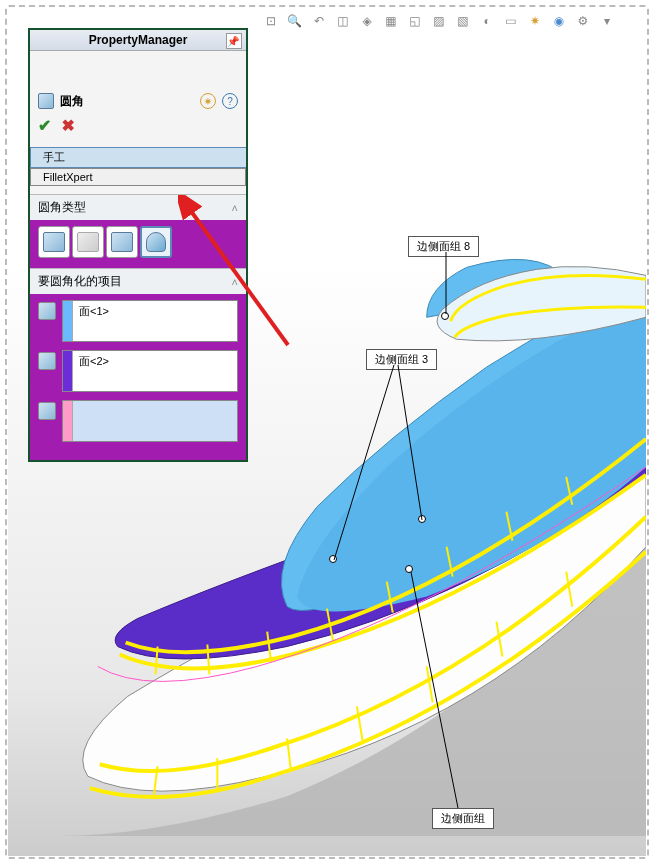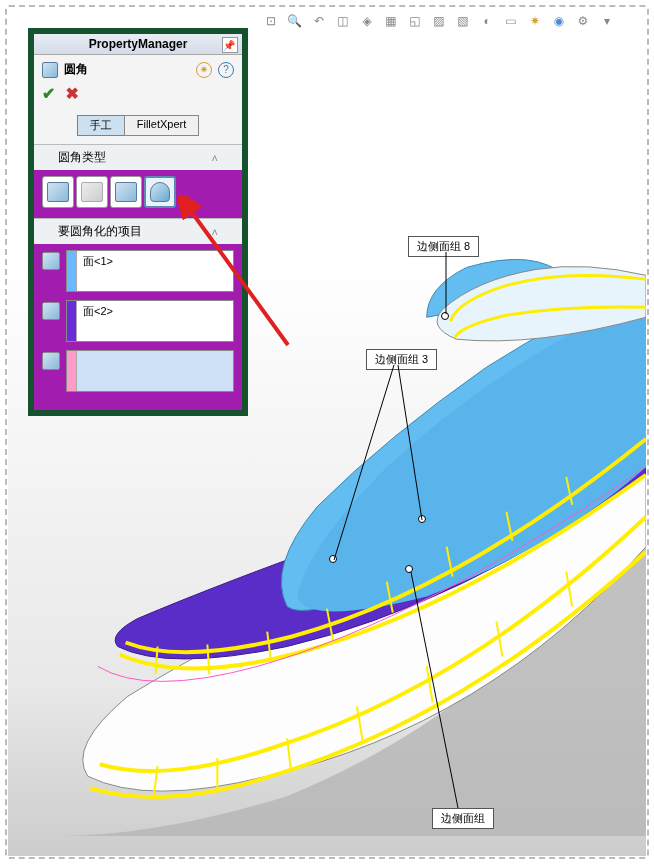--- a/index.html
+++ b/index.html
@@ -11,39 +11,39 @@
   
   .model { position: absolute; inset: 0; }
   .model svg { width: 100%; height: 100%; }
   
   .callout { position: absolute; background: #fff; border: 1px solid #555; padding: 2px 8px; font-size: 11px; white-space: nowrap; }
   .cdot { position: absolute; width: 8px; height: 8px; border: 1px solid #000; border-radius: 50%; background: #fff; }
   
   .toolbar { position: absolute; top: 10px; left: 260px; display: flex; gap: 2px; z-index: 80; }
   .tb-btn { width: 22px; height: 22px; display: flex; align-items: center; justify-content: center; border: 1px solid transparent; border-radius: 3px; color: #888; cursor: pointer; }
   
-  .panel { position: absolute; top: 28px; left: 28px; width: 220px; background: #f4f4f4; border: 6px solid #14532d; z-index: 100; }
+  .panel { position: absolute; top: 28px; left: 28px; width: 220px; background: #f4f4f4; border: 2px solid #14532d; z-index: 100; }
   .pm-header { background: linear-gradient(#e8edf3,#d4dce8); text-align: center; font-weight: bold; padding: 3px 0; position: relative; border-bottom: 1px solid #aaa; font-size: 12px; }
   .pm-pin { position: absolute; right: 4px; top: 3px; width: 16px; height: 16px; border: 1px solid #999; background: #fff; font-size: 10px; display: flex; align-items: center; justify-content: center; cursor: pointer; }
   
-  .feat-row { display: flex; align-items: center; padding: 6px 8px 2px 8px; gap: 6px; }
+  .feat-row { display: flex; align-items: flex-start; padding: 6px 8px 2px 8px; gap: 6px; margin-top: 36px; }
   .feat-row .spacer { flex: 1; }
   .help-ic { width: 16px; height: 16px; border-radius: 50%; border: 1px solid #3a7ab5; color: #3a7ab5; font-size: 10px; display: flex; align-items: center; justify-content: center; cursor: pointer; }
   
   .okrow { display: flex; gap: 10px; padding: 4px 8px 8px 8px; align-items: center; }
   .ok { color: #2a8a2a; font-size: 16px; font-weight: bold; cursor: pointer; }
   .cancel { color: #c33; font-size: 16px; font-weight: bold; cursor: pointer; }
   
-  .tabrow { display: flex; justify-content: center; padding: 4px 0 8px 0; gap: 0; }
+  .tabrow { display: flex; justify-content: center; padding: 4px 0 8px 0; gap: 0; flex-direction: column; }
   .tab { border: 1px solid #888; padding: 2px 12px; font-size: 11px; background: #f0f0f0; cursor: pointer; }
   .tab.active { background: #cde0f0; border-color: #5a8ab5; }
   .tab:first-child { border-right: none; }
   
   .section { border-top: 1px solid #bbb; }
-  .sec-head { background: #eef1f4; padding: 4px 24px; display: flex; justify-content: space-between; align-items: center; font-size: 12px; cursor: pointer; }
+  .sec-head { background: #eef1f4; padding: 4px 8px; display: flex; justify-content: space-between; align-items: center; font-size: 12px; cursor: pointer; }
   .sec-body { padding: 6px 8px 10px 8px; background: #a21caf; }
   
   .type-icons { display: flex; gap: 2px; }
   .type-ic { width: 32px; height: 32px; border: 1px solid #999; border-radius: 3px; background: #fff; display: flex; align-items: center; justify-content: center; cursor: pointer; }
   .type-ic.sel { border: 2px solid #5a8ab5; background: #eaf2fa; }
   .type-ic .cube { width: 22px; height: 20px; background: linear-gradient(135deg,#d0e4f4,#8bb8d8); border: 1px solid #5a7a9a; border-radius: 2px; }
   .type-ic.dim .cube { background: linear-gradient(135deg,#eee,#ccc); border-color:#aaa; }
   .type-ic .cyl { width: 20px; height: 20px; background: linear-gradient(135deg,#d0e4f4,#6aa8d0); border: 1px solid #5a7a9a; border-radius: 50% 50% 4px 4px; }
   
   .selbox-row { display: flex; align-items: flex-start; gap: 6px; margin-bottom: 8px; }

